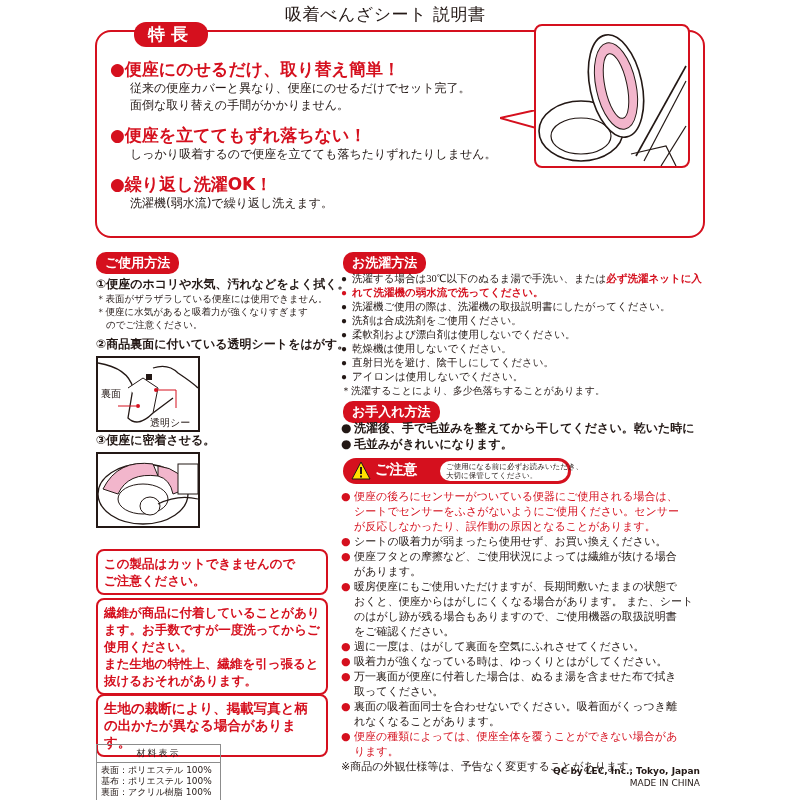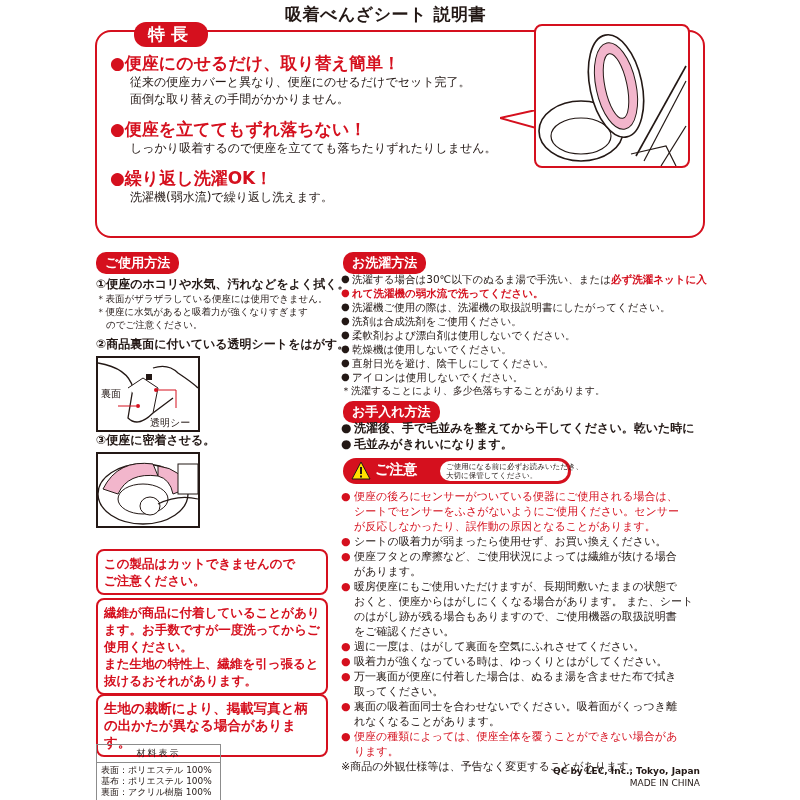--- a/index.html
+++ b/index.html
@@ -1,26 +1,26 @@
 <!DOCTYPE html>
 <html><head>
 <meta charset="utf-8">
 <style>
   * { box-sizing: border-box; margin: 0; padding: 0; }
   html, body { width: 800px; height: 800px; background: #ffffff; overflow: hidden; }
   body { position: relative; font-family: "DejaVu Sans", "Liberation Sans", sans-serif; color: #231815; }
 
-  .title { position: absolute; top: 3px; left: 285px; font-size: 17px; font-weight: bold; letter-spacing: 0.5px; }
+  .title { position: absolute; top: 3px; left: 285px; font-size: 17px; font-weight: normal; letter-spacing: 0.5px; }
 
   
   .features { position: absolute; top: 30px; left: 95px; width: 610px; height: 208px;
               border: 2px solid #d5101e; border-radius: 16px; }
   .feat-tag { position: absolute; top: 22px; left: 134px; background: #d5101e; color: #fff;
               font-weight: bold; font-size: 17px; padding: 1px 14px; border-radius: 12px; letter-spacing: 6px; }
-  .feat-list { position: absolute; top: 52px; left: 110px; width: 420px; }
+  .feat-list { position: absolute; top: 58px; left: 110px; width: 420px; }
   .feat-head { color: #d5101e; font-weight: bold; font-size: 17px; line-height: 22px; white-space: nowrap; }
   .feat-body { font-size: 12px; line-height: 17px; padding-left: 20px; white-space: nowrap; }
   .feat-item { margin-bottom: 10px; }
   .feat-item:last-child { margin-bottom: 16px; }
 
   .illus-top { position: absolute; top: 24px; left: 534px; width: 156px; height: 144px;
                border: 2px solid #d5101e; border-radius: 8px; background: #fff; }
   .illus-pointer { position: absolute; top: 110px; left: 500px; }
 
   
@@ -159,21 +159,21 @@
 <div class="materials">
   <div class="mh">材料表示</div>
   <div class="mrows">
     <div class="mr">表面：ポリエステル 100%</div>
     <div class="mr">基布：ポリエステル 100%</div>
     <div class="mr">裏面：アクリル樹脂 100%</div>
   </div>
 </div>
 
 <div class="sec-tag" style="top:252px; left:343px;">お洗濯方法</div>
-<div class="right" style="top:272px;">
+<div class="right" style="top:272px;font-family:Liberation Serif, serif;">
   <div class="bl"><span>洗濯する場合は30℃以下のぬるま湯で手洗い、または</span><span class="red">必ず洗濯ネットに入</span></div>
   <div class="bl red" style="padding-left:11px;"><span style="position:relative;">れて洗濯機の弱水流で洗ってください。</span></div>
   <div class="bl">洗濯機ご使用の際は、洗濯機の取扱説明書にしたがってください。</div>
   <div class="bl">洗剤は合成洗剤をご使用ください。</div>
   <div class="bl">柔軟剤および漂白剤は使用しないでください。</div>
   <div class="bl">乾燥機は使用しないでください。</div>
   <div class="bl">直射日光を避け、陰干しにしてください。</div>
   <div class="bl">アイロンは使用しないでください。</div>
   <div class="star">＊洗濯することにより、多少色落ちすることがあります。</div>
 </div>

